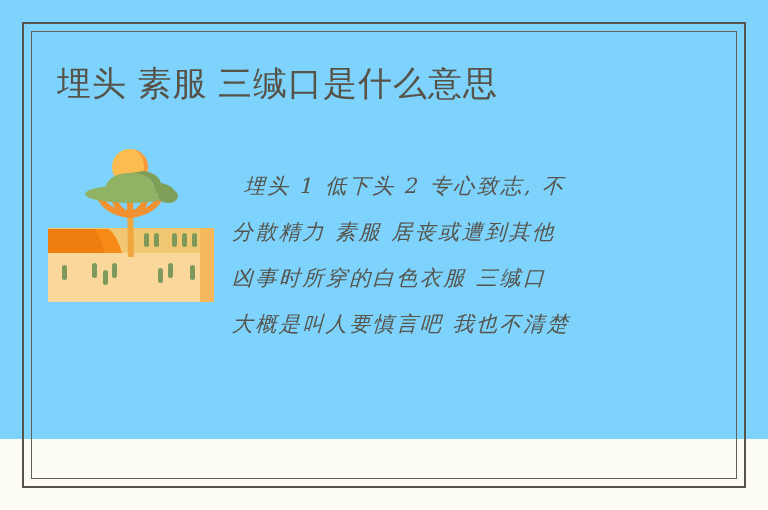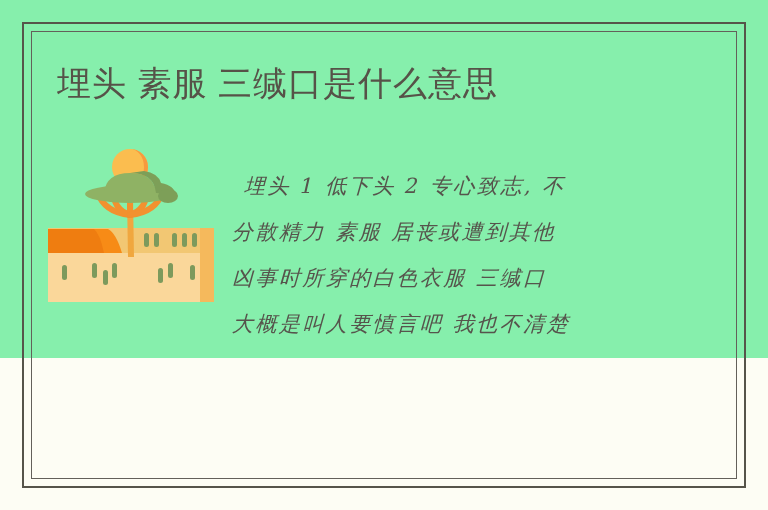--- a/index.html
+++ b/index.html
@@ -11,22 +11,22 @@
     width: 768px;
     height: 510px;
     background: #fdfdf4;
     font-family: "Liberation Sans", "DejaVu Sans", sans-serif;
     overflow: hidden;
   }
 
   .page {
     position: relative;
     width: 768px;
-    height: 358px;
-    background: #86efac;
+    height: 439px;
+    background: #7dd3fc;
     box-sizing: border-box;
   }
 
   
   .frame-outer {
     position: absolute;
     left: 22px;
     top: 22px;
     width: 724px;
     height: 466px;

